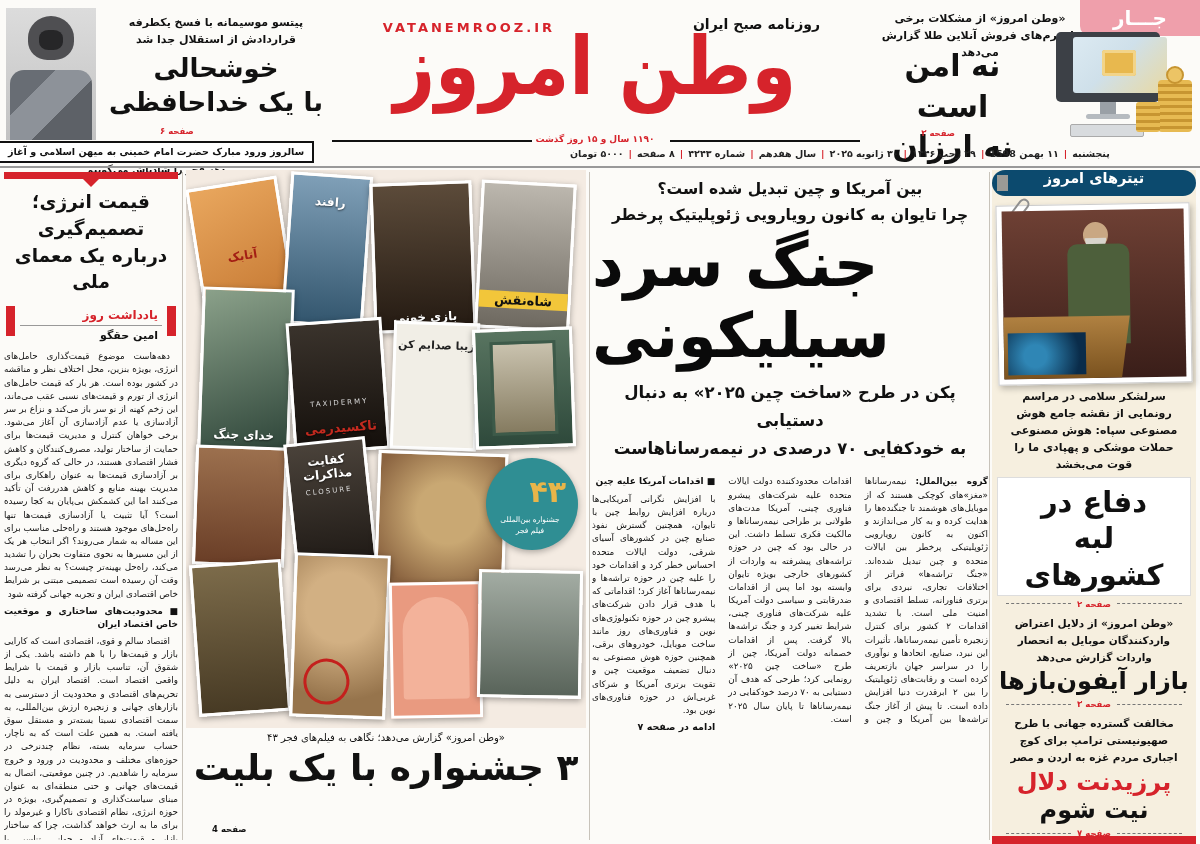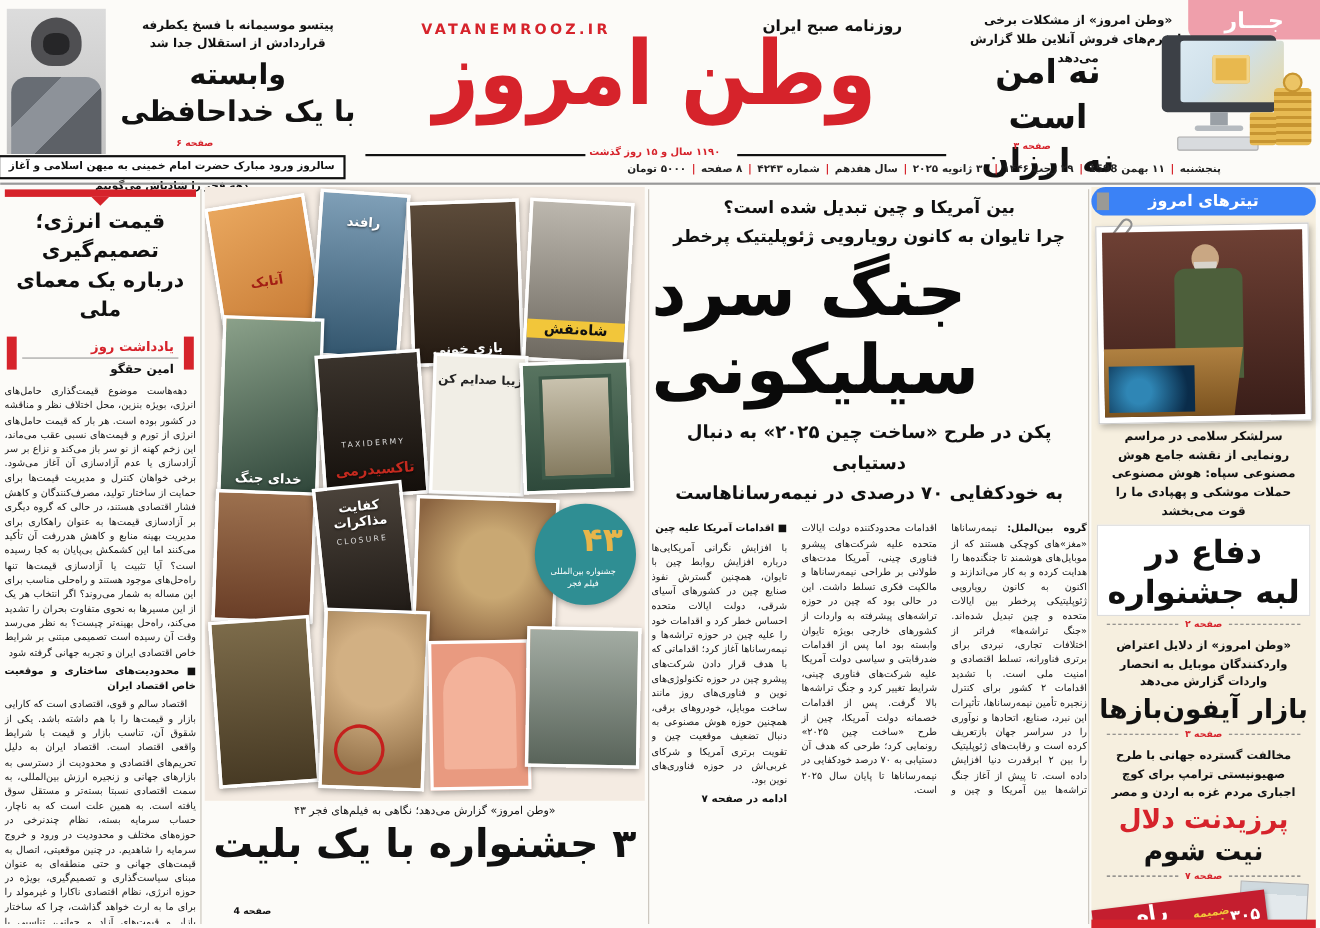--- a/index.html
+++ b/index.html
@@ -153,22 +153,22 @@
   .lead-sub { text-align:center; font-weight:bold; font-size:16.5px; line-height:1.7; margin-top:8px; }
   .lead-body { margin-top:12px; column-count:3; column-gap:13px; font-size:8.8px; line-height:1.5;
                text-align:justify; height:282px; overflow:hidden; }
   .lead-body .lead-in { font-weight:bold; }
   .lead-body p { margin-bottom:3px; }
   .lead-sub2 { font-weight:bold; font-size:9px; margin:4px 0; }
   .lead-cont { font-weight:bold; font-size:9.5px; }
 
   
   .rail { position:absolute; top:170px; left:992px; width:204px; height:674px; background:#f6efdf; }
-  .rail-bar { height:26px; background:#3b82f6; color:#fff; font-weight:bold; font-size:14.5px;
-              display:flex; align-items:center; justify-content:center; position:relative;border-radius:13px; }
+  .rail-bar { height:26px; background:#0c4a6e; color:#fff; font-weight:bold; font-size:14.5px;
+              display:flex; align-items:flex-start; justify-content:center; position:relative;border-radius:13px; }
   .rail-bar::before { content:""; position:absolute; left:5px; top:5px; width:11px; height:16px; background:#9a9a96; }
   .photo-card { margin:8px 5px 4px; background:#fff; border:1px solid #ccc; padding:5px;
                 transform:rotate(-1deg); box-shadow:2px 3px 6px rgba(0,0,0,.25); position:relative; }
   .clip { position:absolute; top:-9px; left:18px; width:11px; height:24px; border:2px solid #8f8f8f;
           border-radius:6px; transform:rotate(38deg); background:transparent; }
   .sphoto { position:relative; height:168px; background:linear-gradient(#6e4034,#3a1e19); overflow:hidden; }
   .sp-figure { position:absolute; right:55px; top:34px; width:62px; height:100px; background:#4d5f3b; border-radius:10px 10px 0 0; }
   .sp-head { position:absolute; right:76px; top:12px; width:25px; height:26px; background:#c9a783; border-radius:50%; }
   .sp-beard { position:absolute; right:78px; top:28px; width:21px; height:12px; background:#d8d4cc; border-radius:0 0 10px 10px; }
   .sp-podium { position:absolute; left:-8px; bottom:0; width:130px; height:62px;
@@ -236,21 +236,21 @@
   </div>
 
   <div>
     <div class="tl-photo">
       <div class="fig-hood"></div>
       <div class="fig-face"></div>
       <div class="fig-body"></div>
     </div>
     <div class="tl-kicker">پیتسو موسیمانه با فسخ یکطرفه قراردادش از استقلال جدا شد</div>
     <div class="tl-headline">
-      <div>وابسته</div>
+      <div>خوشحالی</div>
       <div>با یک خداحافظی</div>
     </div>
     <div class="tl-page">صفحه ۶</div>
   </div>
 
   <div class="congrats">سالروز ورود مبارک حضرت امام خمینی به میهن اسلامی و آغاز دهه فجر را شادباش می‌گوییم</div>
   <div class="dateline">
     <span>پنجشنبه</span><span>۱۱ بهمن 1598</span><span>۲۹ رجب ۱۴۴۶</span><span>۳۰ ژانویه ۲۰۲۵</span><span>سال هفدهم</span><span>شماره ۴۲۴۳</span><span>۸ صفحه</span><span>۵۰۰۰ تومان</span>
   </div>
   <div class="top-rule"></div>
@@ -368,21 +368,21 @@
         <div class="sp-beard"></div>
         <div class="sp-figure"></div>
         <div class="sp-podium"></div>
         <div class="sp-screen"></div>
       </div>
     </div>
     <div class="rail-caption">سرلشکر سلامی در مراسم رونمایی از نقشه جامع هوش مصنوعی سپاه: هوش مصنوعی حملات موشکی و پهپادی ما را قوت می‌بخشد</div>
 
     <div class="head-card">
       <div>دفاع در</div>
-      <div>لبه جشنواره</div>
+      <div>لبه کشورهای</div>
     </div>
     <div class="pg-row">
         <span class="pg-label">صفحه ۲</span>
       </div>
 
     <div class="rail-kicker">«وطن امروز» از دلایل اعتراض واردکنندگان موبایل به انحصار واردات گزارش می‌دهد</div>
     <div class="rail-headline">بازار آیفون‌بازها</div>
     <div class="pg-row">
         <span class="pg-label">صفحه ۳</span>
       </div>

